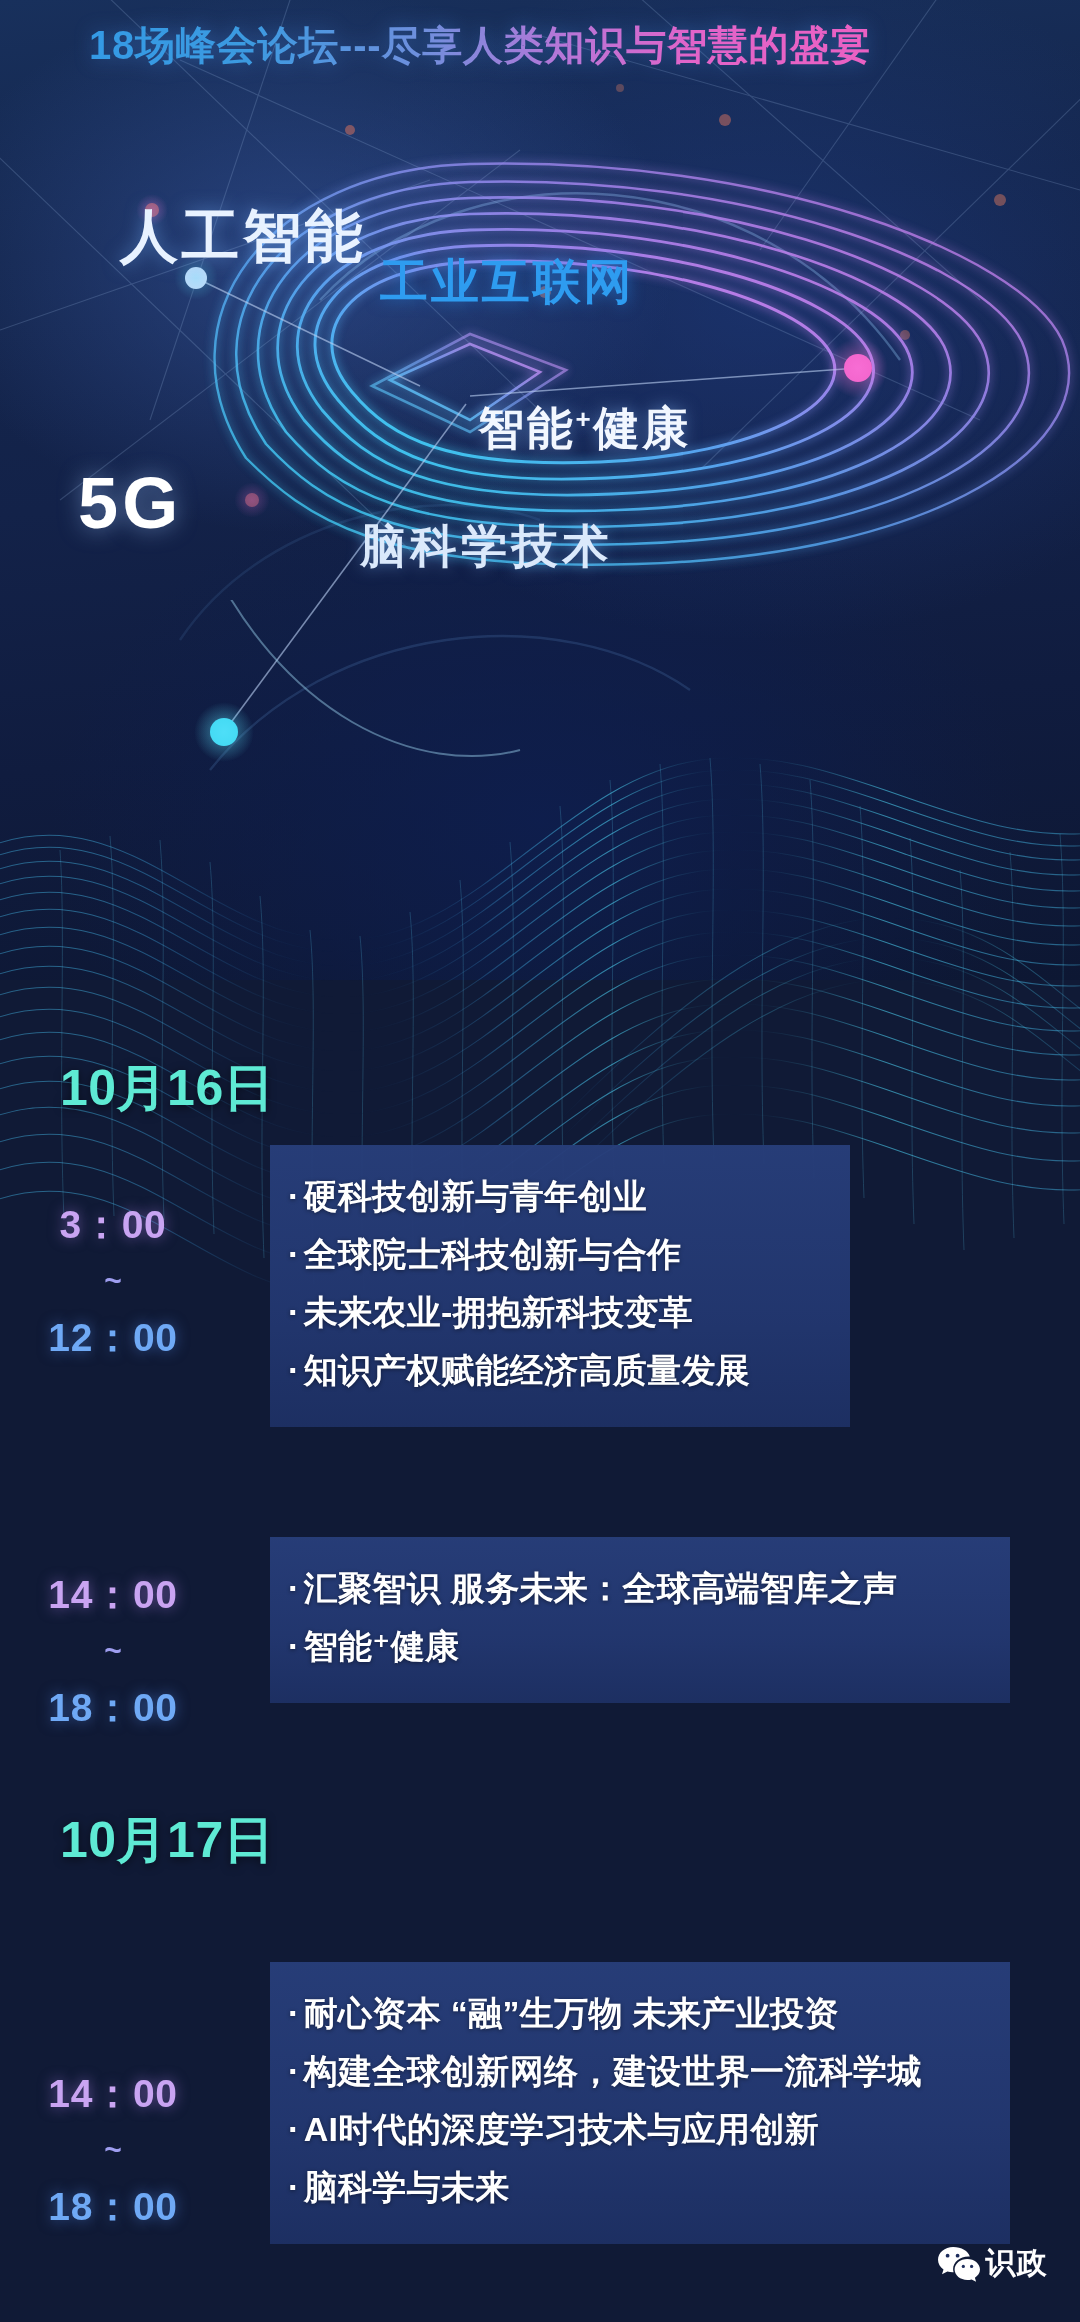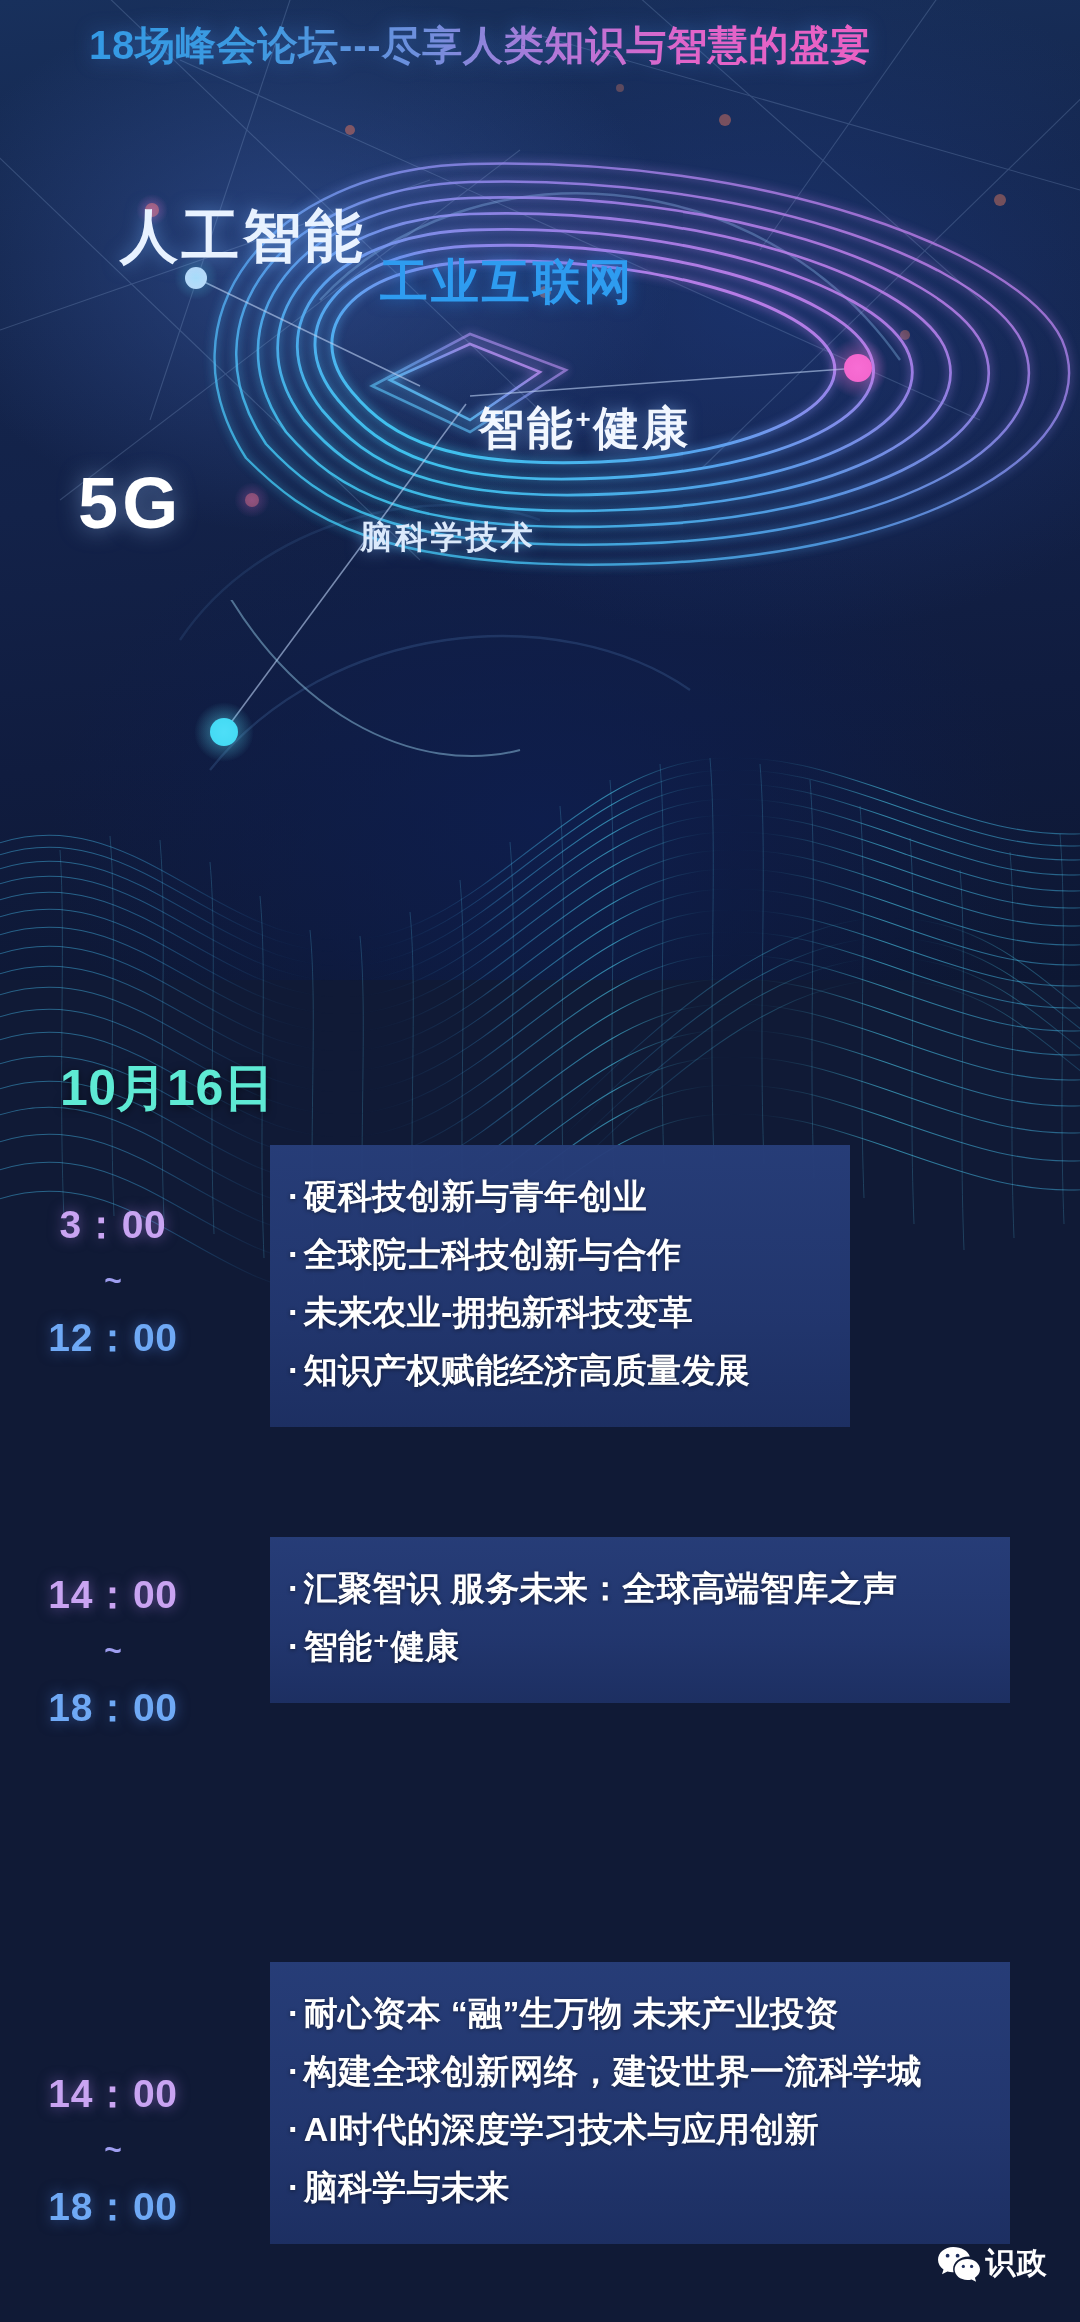--- a/index.html
+++ b/index.html
@@ -33,21 +33,21 @@
   .hero-label { position:absolute; font-weight:bold; letter-spacing:.06em; white-space:nowrap; }
   #lbl-ai     { left:120px;  top:188px; font-size:58px; color:#e8f2ff;
                 text-shadow:0 0 18px rgba(120,180,255,.55);margin-top:10px; }
   #lbl-iiot   { left:380px;  top:250px; font-size:48px; color:#2e9cf0;
                 text-shadow:0 0 16px rgba(40,140,240,.6); }
   #lbl-health { left:478px;  top:398px; font-size:46px; color:#f2f7ff;
                 text-shadow:0 0 16px rgba(140,190,255,.5); }
   #lbl-health .sup { font-size:26px; vertical-align:super; }
   #lbl-5g     { left:78px;   top:462px; font-size:72px; color:#ffffff;
                 text-shadow:0 0 22px rgba(160,200,255,.55); }
-  #lbl-brain  { left:360px;  top:516px; font-size:32px; color:#dbe9fb;
+  #lbl-brain  { left:360px;  top:516px; font-size:46px; color:#dbe9fb;
                 letter-spacing:.10em; text-shadow:0 0 16px rgba(130,185,255,.5); }
 
   
   .wave-band { position:absolute; left:0; top:600px; width:1080px; height:700px; }
   .wave-svg { position:absolute; left:0; top:0; width:1080px; height:700px; }
 
   
   .top-title {
     position:absolute; left:0; top:18px; width:960px;
     text-align:center; font-size:40px; font-weight:bold;
@@ -315,20 +315,21 @@
         <div class="t-start">14：00</div>
         <div class="t-tilde">~</div>
         <div class="t-end">18：00</div>
       </div>
       <div class="card">
         <div class="card-item"><span class="dot">·</span><span>汇聚智识 服务未来：全球高端智库之声</span></div>
         <div class="card-item"><span class="dot">·</span><span>智能⁺健康</span></div>
       </div>
     </div>
 
+    <div class="day-head" id="day2-head">10月17日</div>
 
     <div class="slot" id="slot3">
       <div class="time-col">
         <div class="t-start">14：00</div>
         <div class="t-tilde">~</div>
         <div class="t-end">18：00</div>
       </div>
       <div class="card">
         <div class="card-item"><span class="dot">·</span><span>耐心资本 “融”生万物 未来产业投资</span></div>
         <div class="card-item"><span class="dot">·</span><span>构建全球创新网络，建设世界一流科学城</span></div>

